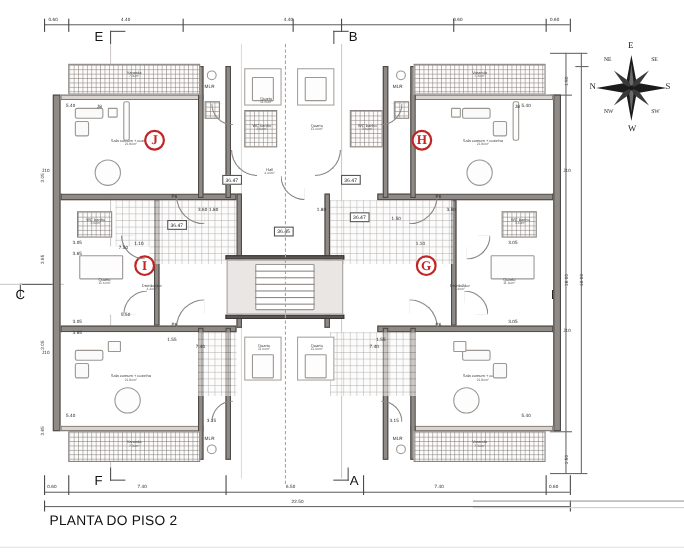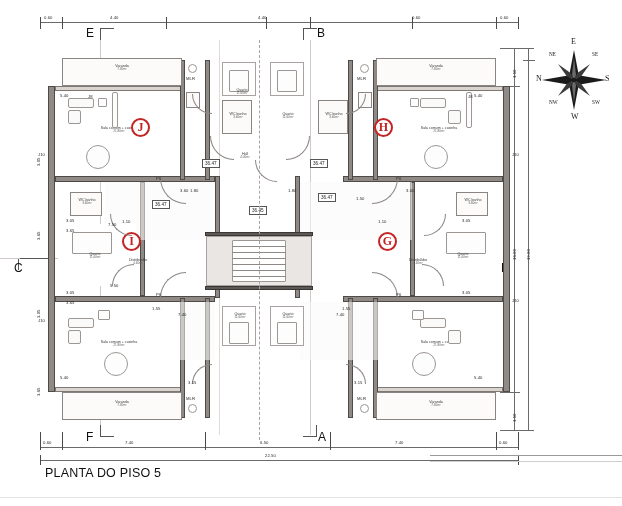--- a/index.html
+++ b/index.html
@@ -619,15 +619,15 @@
       <div class="compass-label minor" style="left:13px; top:66px;">NW</div>
       <div class="compass-label minor" style="left:56px; top:66px;">SW</div>
     </div>
 
     <div class="dimline h" style="left:523px; top:60px; width:12px;"></div>
 
     <div id="sheet-rule"></div>
     <div id="sheet-rule2"></div>
   </div>
 
-  <div id="caption">PLANTA DO PISO 5</div>
+  <div id="caption">PLANTA DO PISO 2</div>
   <div id="page-rule"></div>
 </div>
 
 </body></html>

